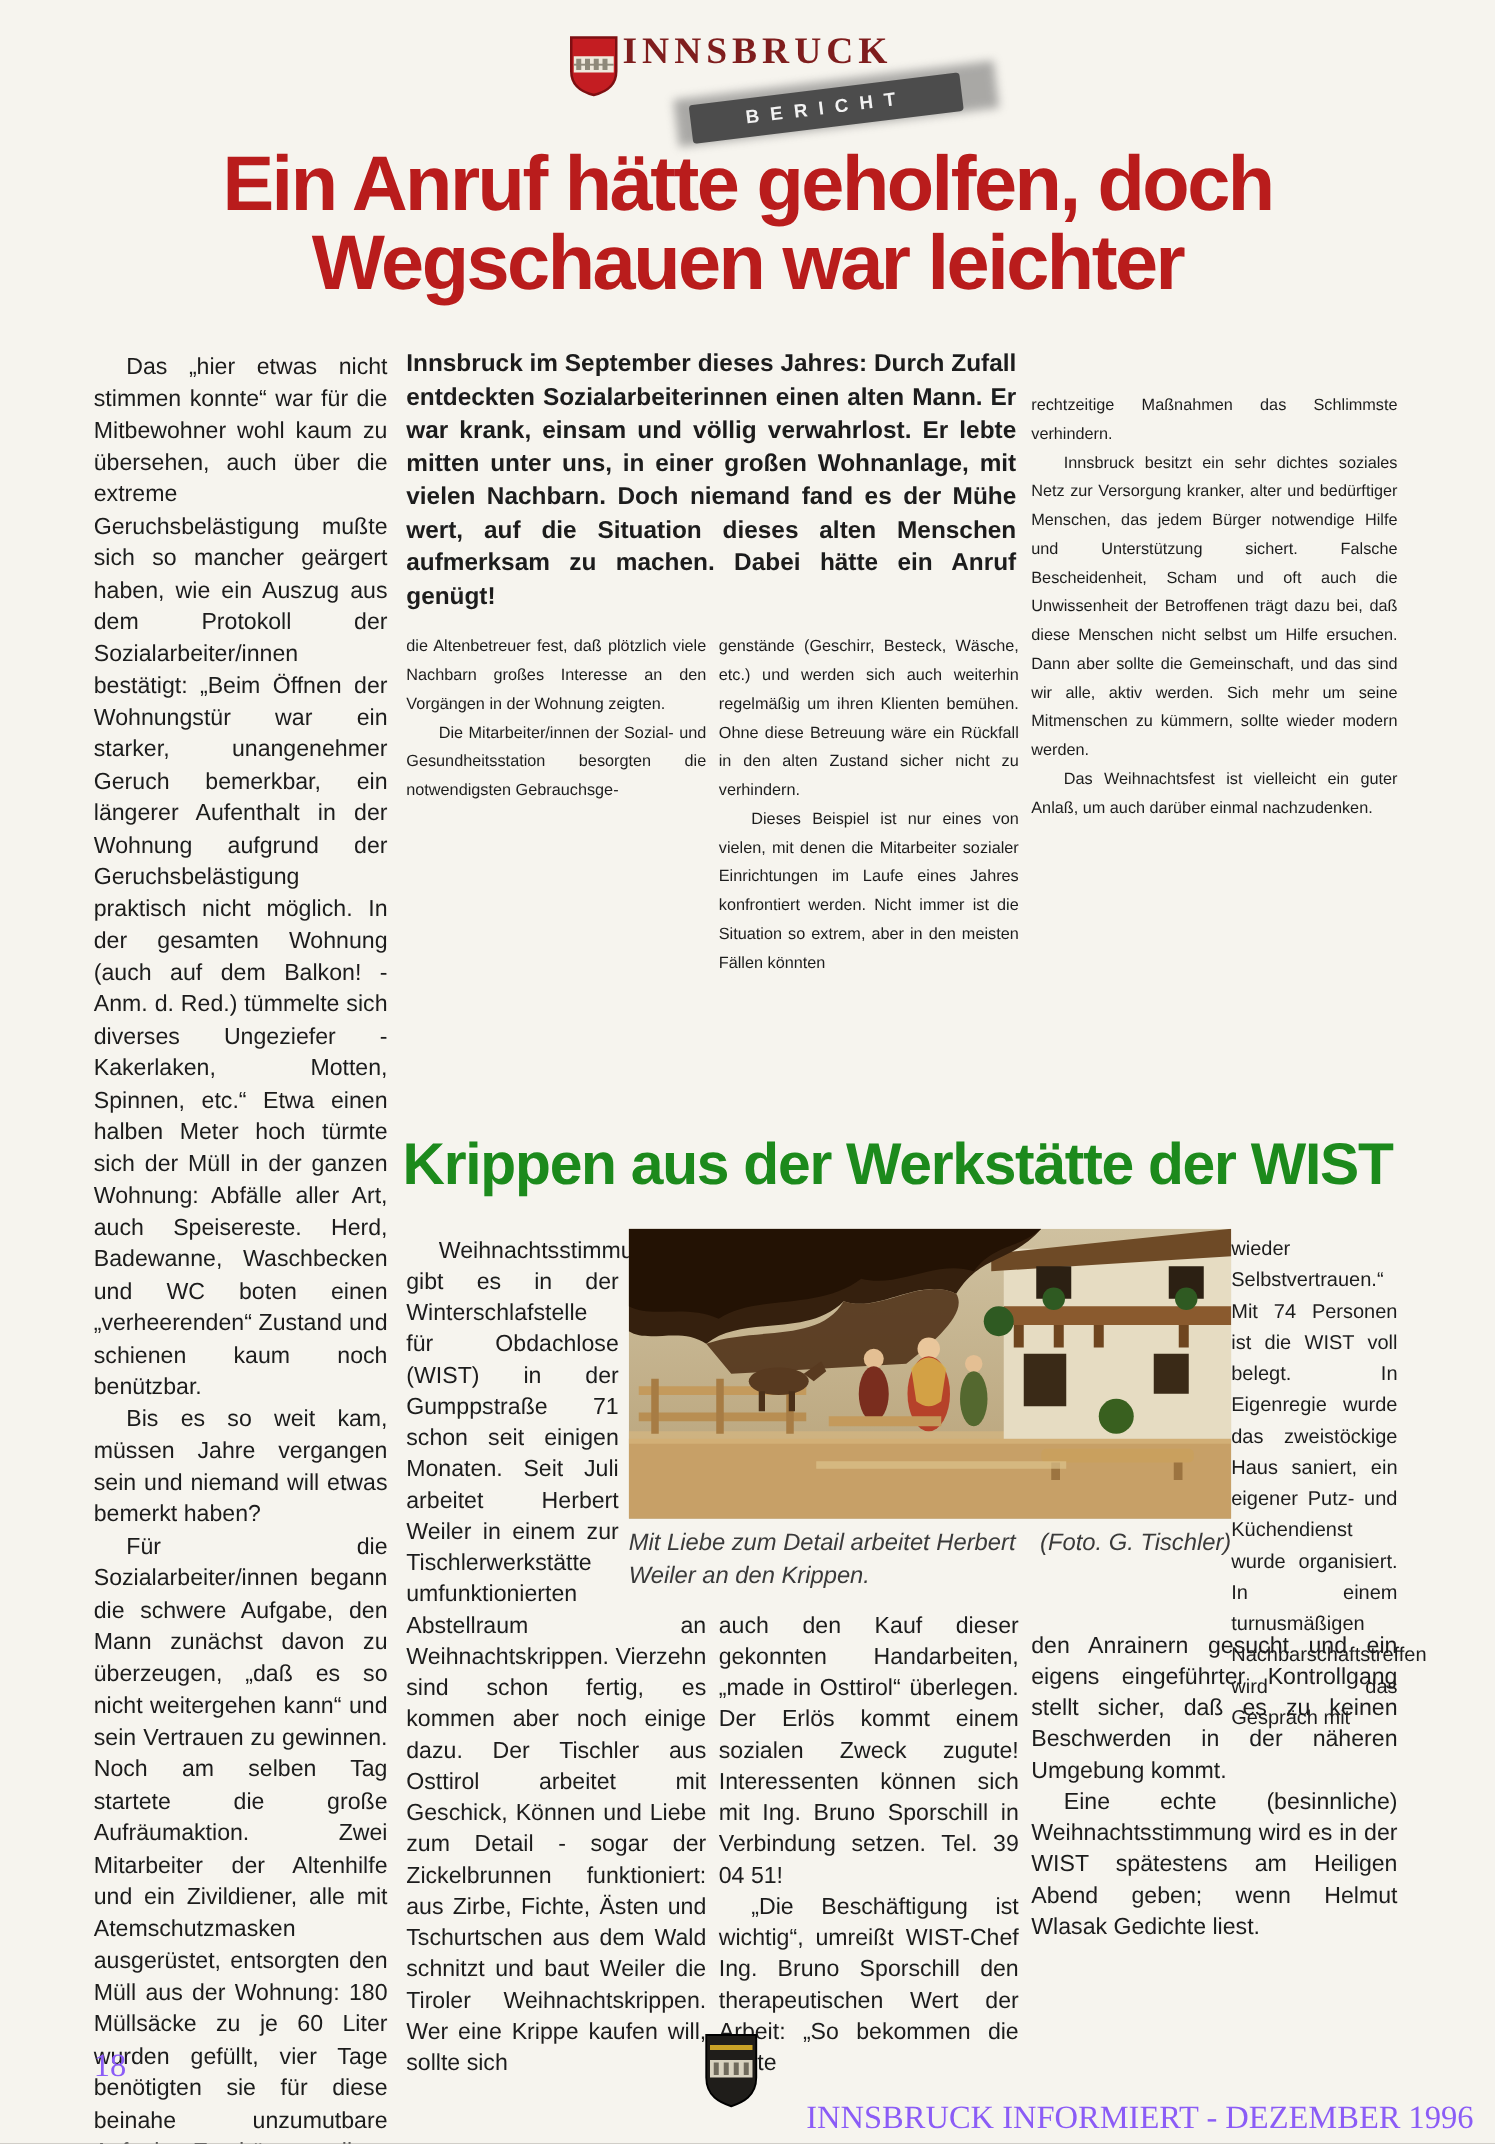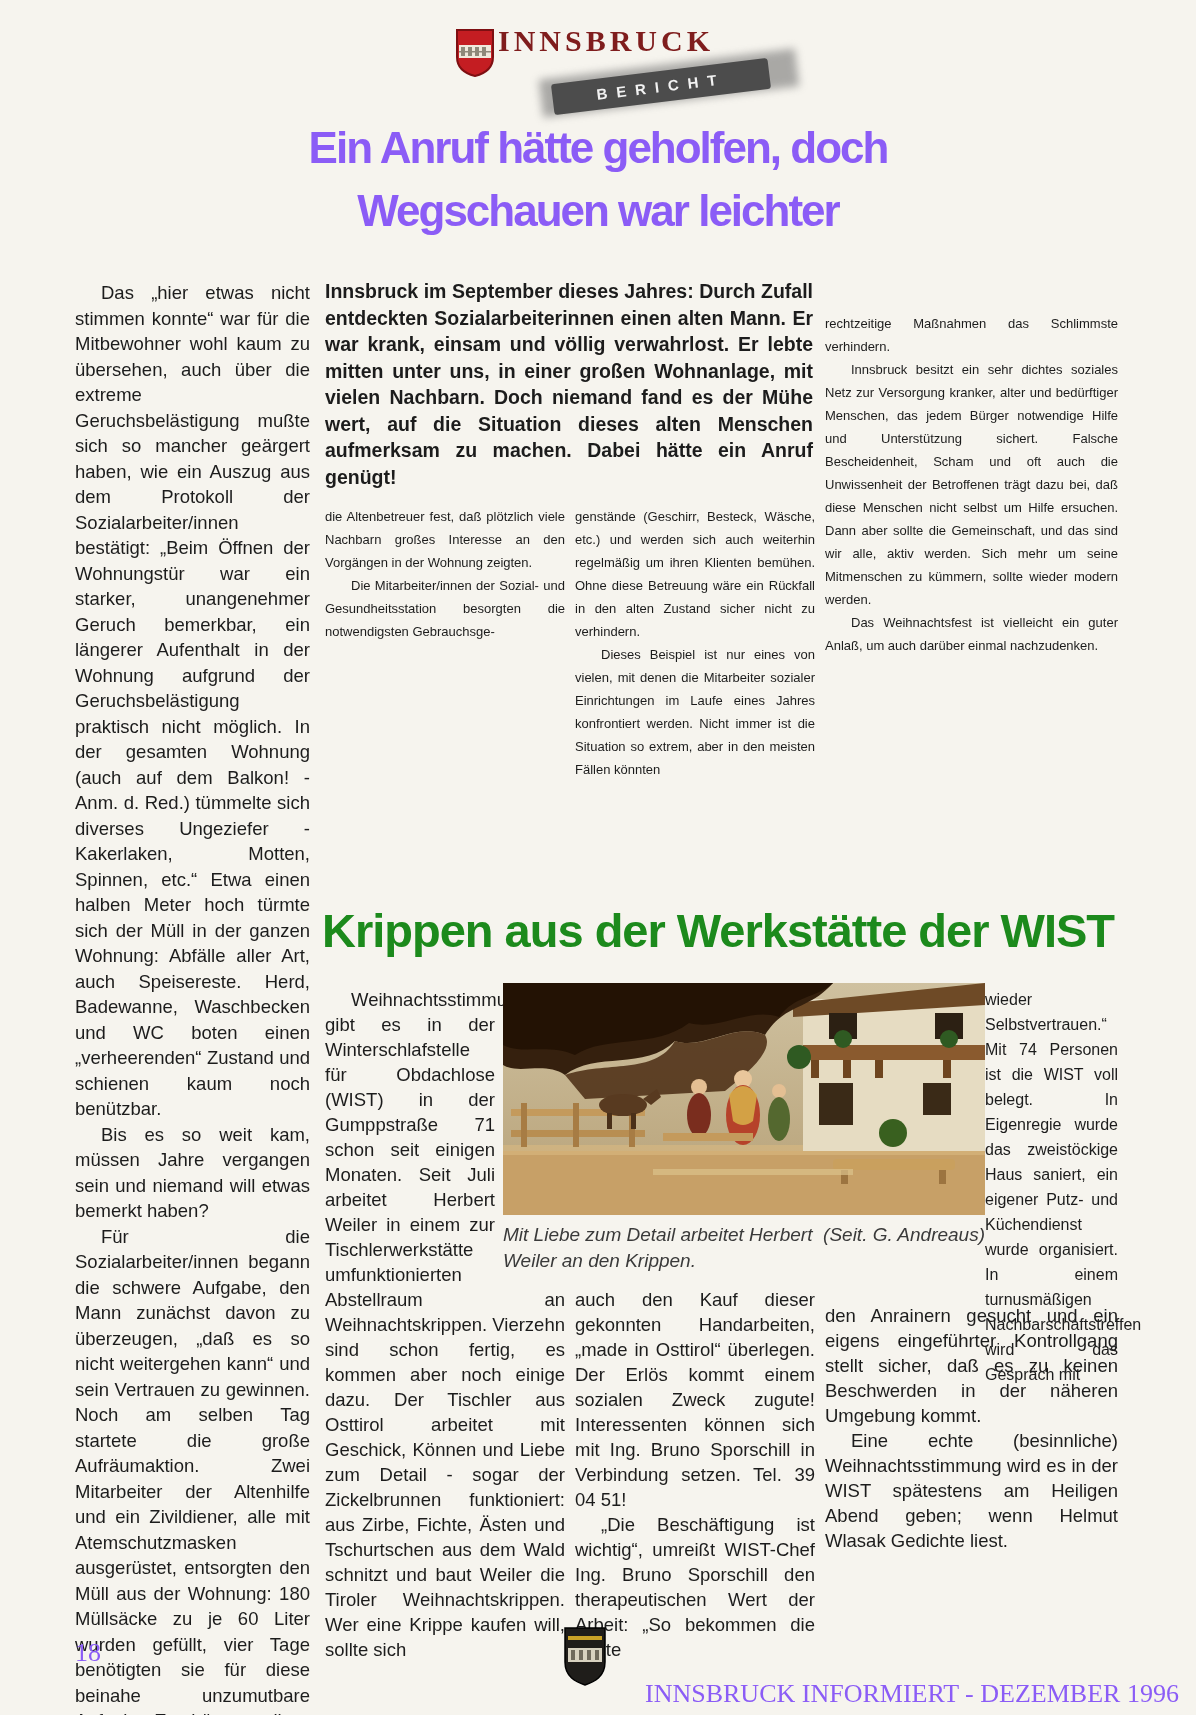--- a/index.html
+++ b/index.html
@@ -20,22 +20,22 @@
     transform:rotate(-7deg);filter:blur(4px);z-index:1;
   }
   .banner{
     width:218px;height:31px;background:#4c4c4c;transform:rotate(-7deg);
     color:#f2f2f2;font-weight:bold;font-size:15px;letter-spacing:9px;
     line-height:31px;text-align:center;z-index:2;border-radius:3px;
   }
 
   
   .headline{
-    width:1076px;text-align:center;color:#8b5cf6;font-weight:bold;
-    font-stretch:condensed;font-size:44px;line-height:63px;letter-spacing:-2px;
+    width:1076px;text-align:center;color:#b91c1c;font-weight:bold;
+    font-stretch:condensed;font-size:62px;line-height:63px;letter-spacing:-2px;
   }
   .green-head{
     width:795px;color:#1c8a1c;font-weight:bold;font-stretch:condensed;
     font-size:47px;line-height:52px;letter-spacing:-1px;white-space:nowrap;
   }
 
   
   .col p{margin:0;text-align:justify;hyphens:auto;-webkit-hyphens:auto;}
   .col p.ind{text-indent:26px;}
   .bt{font-size:18.5px;line-height:25.5px;}
@@ -168,21 +168,21 @@
       <circle cx="390" cy="150" r="14" fill="#39601f"></circle>
       <rect x="330" y="176" width="122" height="11" rx="4" fill="#c9a05e"></rect>
       <rect x="338" y="187" width="7" height="14" fill="#9c7440"></rect>
       <rect x="436" y="187" width="7" height="14" fill="#9c7440"></rect>
       <rect x="160" y="150" width="90" height="8" fill="#c49a5c"></rect>
       <rect x="150" y="186" width="200" height="6" fill="#dcc28c" opacity="0.7"></rect>
     </svg>
   </div>
 
   <div class="abs caption" style="left:503px;top:1222px;width:482px;">
-    <span class="credit">(Seit. G. Andreaus)</span>
+    <span class="credit">(Foto. G. Tischler)</span>
     <span>Mit Liebe zum Detail arbeitet Herbert Weiler an den Krippen.</span>
   </div>
 
   <div class="abs col btn" style="left:985px;top:987px;width:133px;">
     <p>wieder Selbstvertrauen.“ Mit 74 Personen ist die WIST voll belegt. In Eigenregie wurde das zweistöckige Haus saniert, ein eigener Putz- und Küchendienst wurde organisiert. In einem turnusmäßigen Nachbarschaftstreffen wird das Gespräch mit</p>
   </div>
 
   <div class="abs col bt3" style="left:325px;top:1287px;width:240px;">
     <p>Abstellraum an Weihnachtskrippen. Vierzehn sind schon fertig, es kommen aber noch einige dazu. Der Tischler aus Osttirol arbeitet mit Geschick, Können und Liebe zum Detail - sogar der Zickelbrunnen funktioniert: aus Zirbe, Fichte, Ästen und Tschurtschen aus dem Wald schnitzt und baut Weiler die Tiroler Weihnachtskrippen. Wer eine Krippe kaufen will, sollte sich</p>
   </div>

